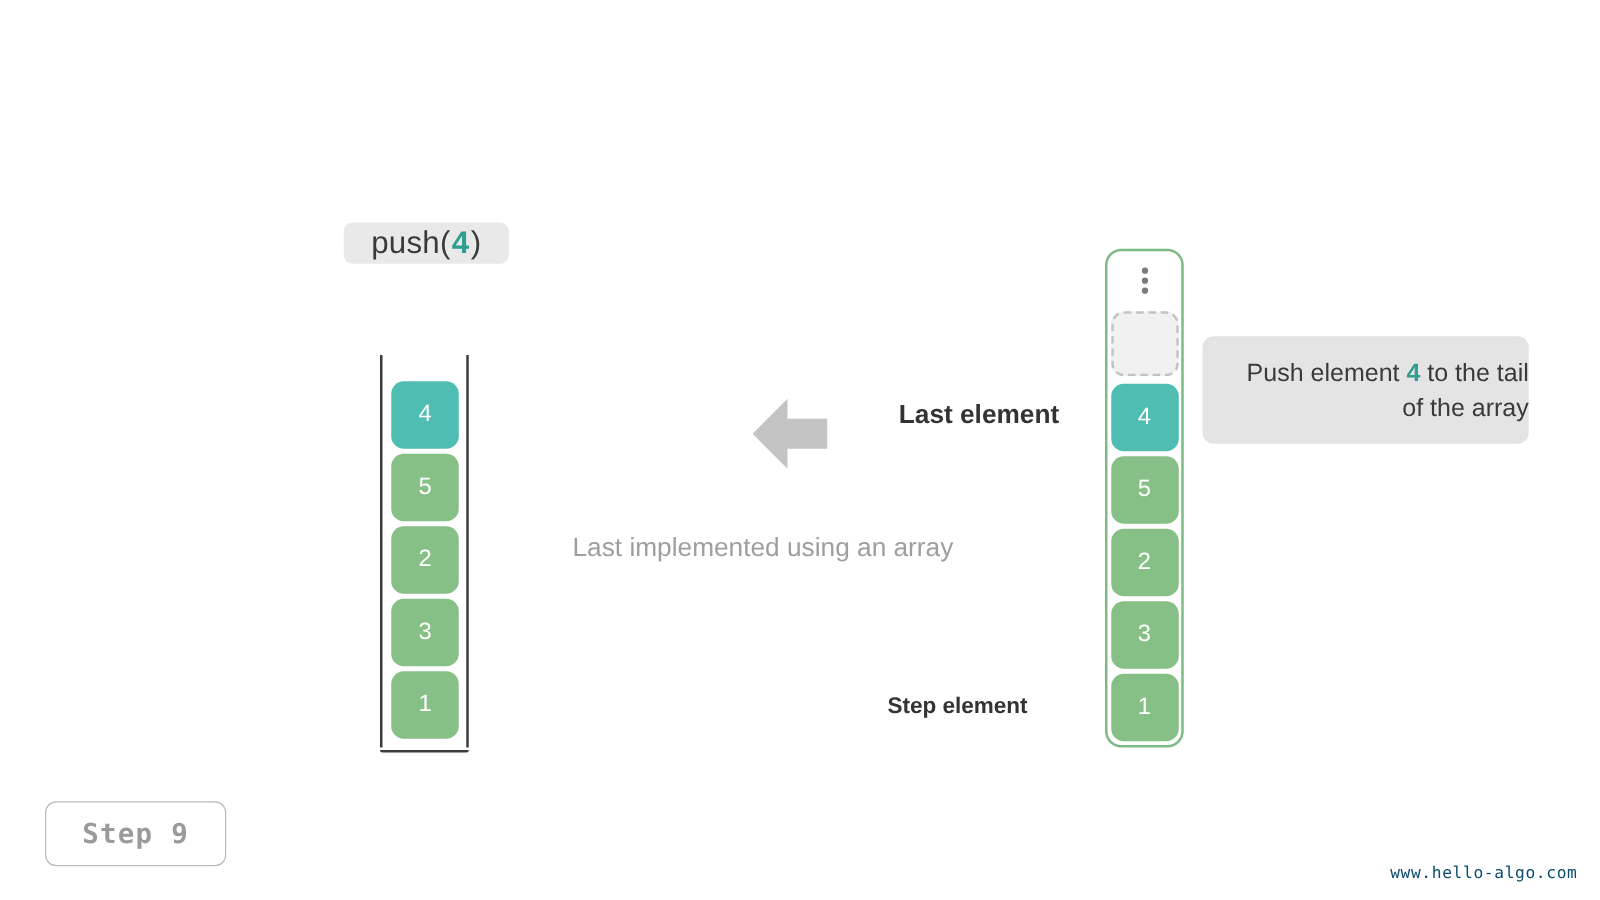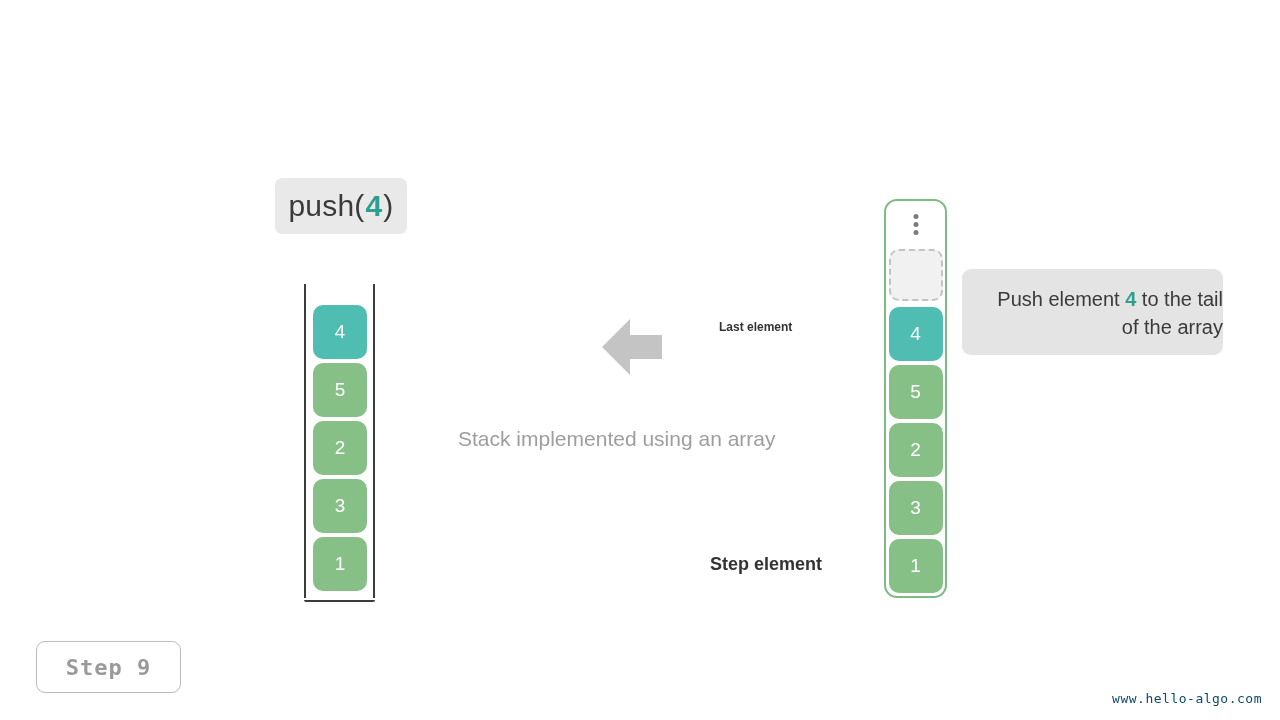--- a/index.html
+++ b/index.html
@@ -15,27 +15,27 @@
     font-family: "Liberation Sans", sans-serif;
     -webkit-font-smoothing: antialiased;
   }
 
   
   #op-label {
     position: absolute;
     left: 275px;
     top: 178px;
     width: 132px;
-    height: 56px;
+    height: 33px;
     background: #e9e9e9;
     border-radius: 7px;
     display: flex;
     align-items: center;
     justify-content: center;
-    font-size: 30px;
+    font-size: 25px;
     color: #3a3a3a;
     letter-spacing: 0.2px;
   }
   #op-label .arg {
     color: #2e9e8f;
     font-weight: bold;
     padding: 0 1px;
   }
 
   
@@ -146,21 +146,21 @@
     position: absolute;
     left: 602px;
     top: 318px;
     width: 60px;
     height: 58px;
   }
   #label-last {
     position: absolute;
     left: 719px;
     top: 320px;
-    font-size: 12px;
+    font-size: 21px;
     font-weight: bold;
     color: #333333;
   }
   #label-first {
     position: absolute;
     left: 710px;
     top: 554px;
     font-size: 18px;
     font-weight: bold;
     color: #333333;
@@ -248,21 +248,21 @@
 </div>
 
 <div id="arrow-left">
   <svg width="60" height="58" viewBox="0 0 60 58" xmlns="http://www.w3.org/2000/svg">
     <polygon points="0,29 28,1 28,17 60,17 60,41 28,41 28,57" fill="#c4c4c4"></polygon>
   </svg>
 </div>
 
 <div id="label-last">Last element</div>
 <div id="label-first">Step element</div>
-<div id="caption">Stack implemented using an array</div>
+<div id="caption">Last implemented using an array</div>
 
 <div id="right-array">
   <div id="dots-icon">
     <span></span>
     <span></span>
     <span></span>
   </div>
   <div id="empty-slot"></div>
   <div class="cells">
     <div class="cell highlight">4</div>

